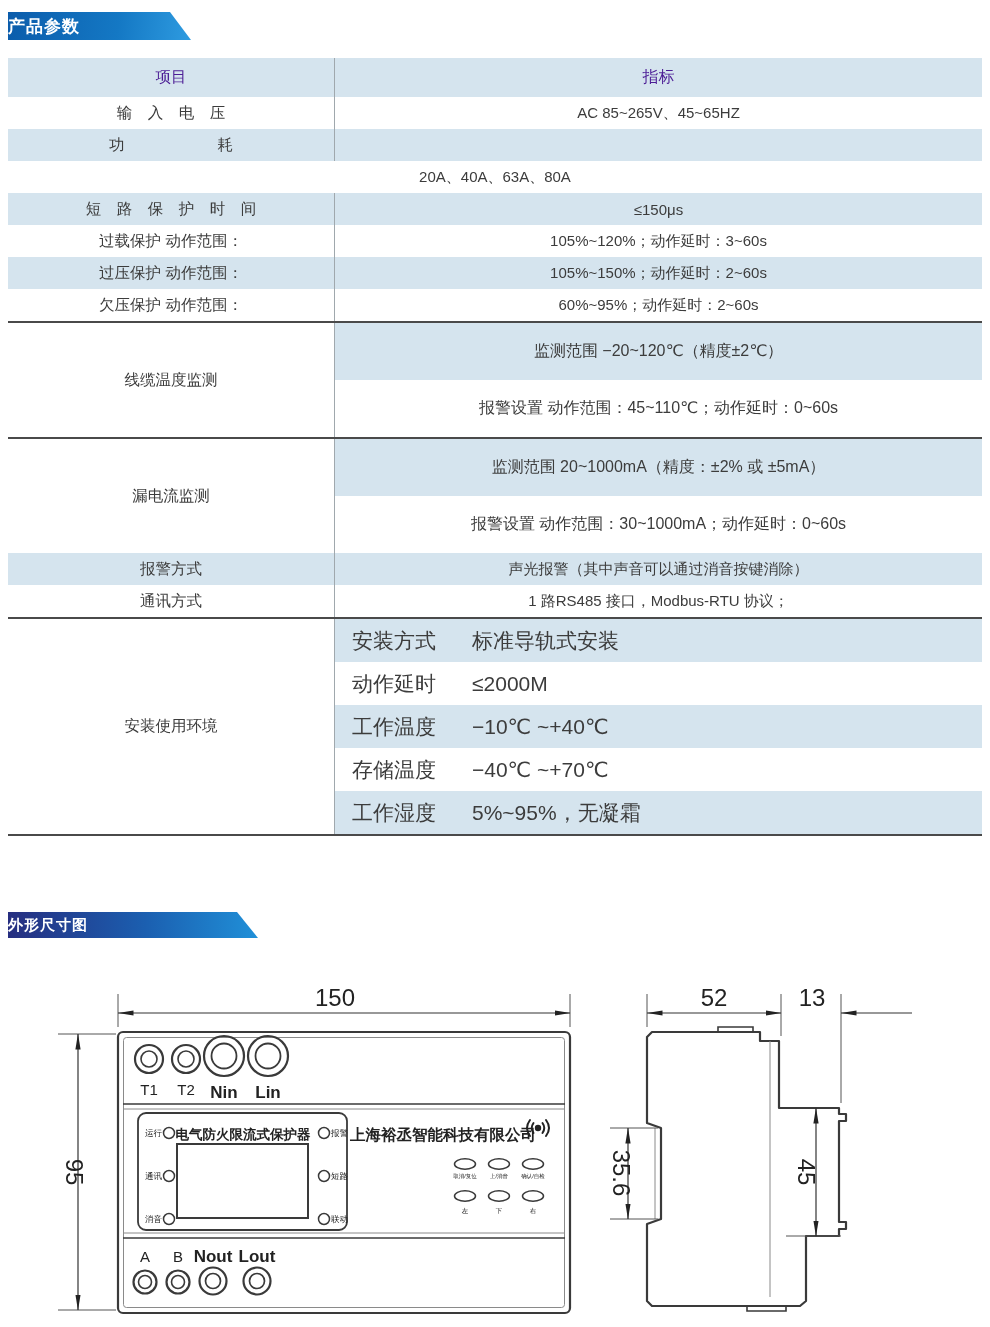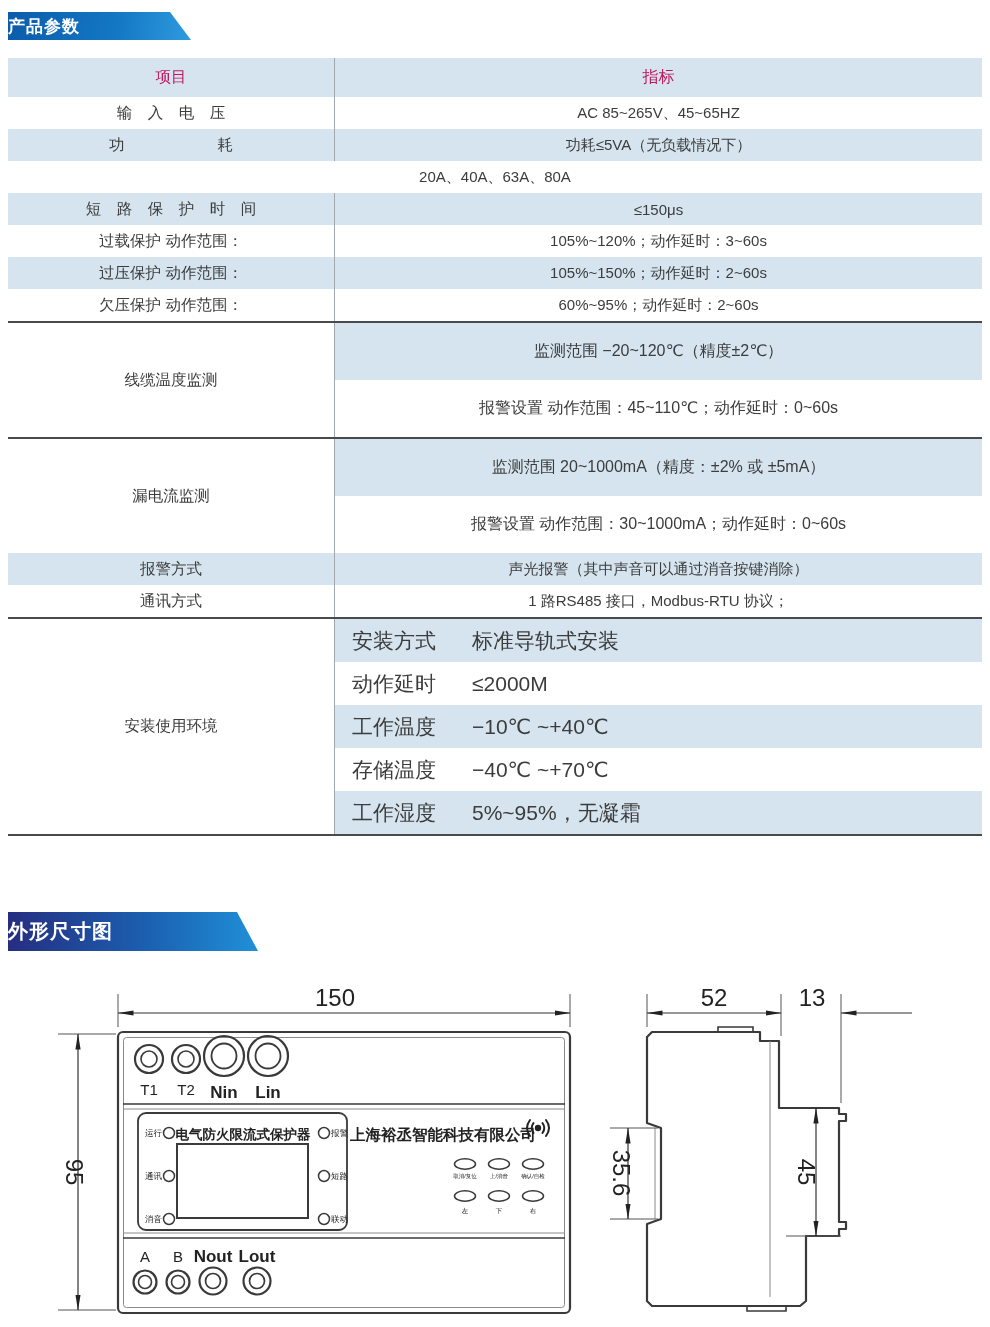--- a/index.html
+++ b/index.html
@@ -3,28 +3,28 @@
 <meta charset="utf-8">
 <style>
   html,body{margin:0;padding:0;}
   body{width:990px;height:1327px;position:relative;background:#fff;
        font-family:"Liberation Sans","DejaVu Sans",sans-serif;color:#3c3c3c;}
   .banner{position:absolute;left:8px;color:#fff;font-weight:bold;
           display:flex;align-items:center;box-sizing:border-box;}
   #banner-params{top:12px;width:183px;height:28px;font-size:17px;letter-spacing:1px;
      background:linear-gradient(97deg,#0b5cab 0%,#1478c4 60%,#2e9be0 100%);
      clip-path:polygon(0 0,calc(100% - 21px) 0,100% 100%,0 100%);}
-  #banner-dims{top:912px;width:250px;height:39px;font-size:20px;letter-spacing:1px;
+  #banner-dims{top:912px;width:250px;height:26px;font-size:15px;letter-spacing:1px;
      background:linear-gradient(90deg,#262e80 0%,#1b5fb0 55%,#2090d8 100%);
      clip-path:polygon(0 0,calc(100% - 21px) 0,100% 100%,0 100%);}
   
   .ptable{position:absolute;left:8px;top:58px;width:974px;}
   .shade{background:#d5e4ee;}
   .trow{display:flex;align-items:stretch;height:32px;font-size:15px;}
-  .trow.hdr{height:39px;font-size:16px;color:#be185d;}
+  .trow.hdr{height:39px;font-size:16px;color:#4c1d95;}
   .lc{width:327px;display:flex;align-items:center;justify-content:center;
       text-align:center;border-right:1px solid #a0a8ad;box-sizing:border-box;font-size:15.5px;}
   .rc{flex:1;display:flex;align-items:center;justify-content:center;text-align:right;}
   .sepline{height:0;border-top:2px solid #4a4a4a;}
   .grow{display:flex;align-items:stretch;}
   .grow .subs{flex:1;}
   .sub{height:57px;display:flex;align-items:center;justify-content:center;font-size:16px;}
   .esub{height:43px;display:flex;align-items:center;font-size:21px;}
   .esub .en{width:120px;margin-left:17px;}
   
@@ -54,21 +54,20 @@
     <div class="lc">项目</div>
     <div class="rc">指标</div>
   </div>
 
   <div class="trow">
     <div class="lc">输　入　电　压</div>
     <div class="rc">AC 85~265V、45~65HZ</div>
   </div>
   <div class="trow shade">
     <div class="lc">功　　　　　　耗</div>
-    <div class="rc">功耗≤5VA（无负载情况下）</div>
   </div>
   <div class="trow">
     <div class="rc">20A、40A、63A、80A</div>
   </div>
   <div class="trow shade">
     <div class="lc">短　路　保　护　时　间</div>
     <div class="rc">≤150μs</div>
   </div>
   <div class="trow">
     <div class="lc">过载保护 动作范围：</div>

